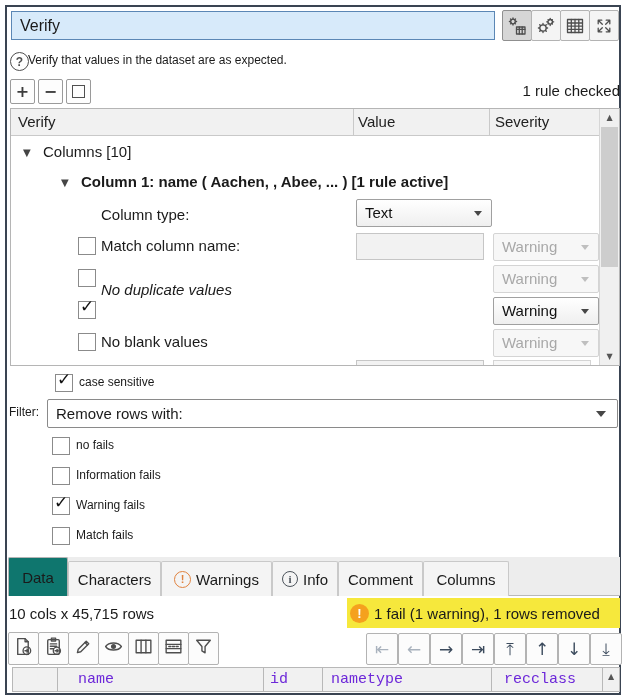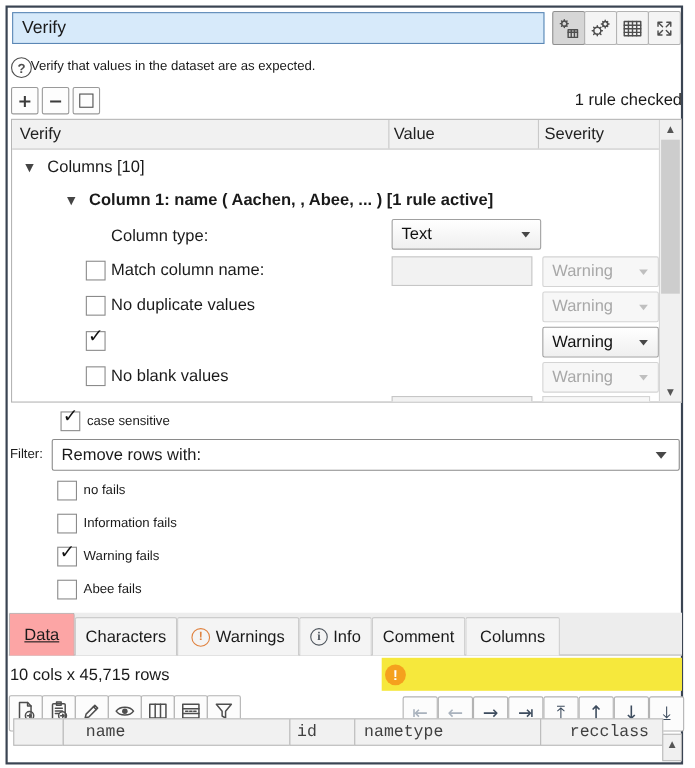--- a/index.html
+++ b/index.html
@@ -59,21 +59,21 @@
     border-radius:2px;background:#fff;font-size:15px;line-height:27px;padding-left:8px;}
   .filter-combo::after{content:"";position:absolute;right:11px;top:11px;border:5px solid transparent;
     border-top:6px solid #474747;}
 
   
   .tabbar{position:absolute;left:8px;top:557px;width:612px;height:39px;background:#ededed;
     border-bottom:1px solid #b9b9b9;box-sizing:border-box;}
   .tab{position:absolute;box-sizing:border-box;display:flex;align-items:center;justify-content:center;
     gap:5px;font-size:15px;color:#1a1a1a;background:#f4f4f4;border:1px solid #c9c9c9;border-bottom:none;
     top:4px;height:35px;border-radius:2px 2px 0 0;}
-  .tab.active{top:0;height:39px;background:#fca5a5;border-color:#b5b5b5;z-index:2;text-decoration:underline;}
+  .tab.active{top:0;height:39px;background:#0f766e;border-color:#b5b5b5;z-index:2;}
   .tab-warning-icon{width:17px;height:17px;border:1.5px solid #e0823f;color:#e0823f;
     font:bold 11px "Liberation Sans",sans-serif;}
   .tab-info-icon{width:16px;height:16px;border:1.5px solid #4d545c;color:#4d545c;
     font:bold 11px "Liberation Serif",serif;}
 
   
   .dims{position:absolute;left:9px;top:605px;font-size:15px;}
   .badge{position:absolute;left:347px;top:598px;width:273px;height:30px;background:#f6e83c;
     display:flex;align-items:center;}
   .badge-icon{width:19px;height:19px;background:#f5a11e;color:#fff;font:bold 13px "Liberation Sans",sans-serif;
@@ -82,22 +82,22 @@
 
   
   .tbtn{position:absolute;top:632px;width:29px;height:31px;background:#fcfcfc;border:1px solid #b3b3b3;
     border-radius:2px;display:flex;align-items:center;justify-content:center;}
   .nbtn{position:absolute;top:633px;width:30px;height:30px;background:#fcfcfc;border:1px solid #b3b3b3;
     border-radius:2px;display:flex;align-items:center;justify-content:center;
     font:17px "DejaVu Sans",sans-serif;color:#3d4c5e;}
   .nbtn.dis{color:#a9b2bd;}
 
   
-  .ghead{position:absolute;top:653px;height:25px;background:#f1f1f1;border:1px solid #b8b8b8;
-    box-sizing:border-box;font:15px "Liberation Mono",monospace;color:#404040;line-height:23px;white-space:nowrap;overflow:hidden;}
+  .ghead{position:absolute;top:667px;height:25px;background:#f1f1f1;border:1px solid #b8b8b8;
+    box-sizing:border-box;font:15px "Liberation Mono",monospace;color:#6d28d9;line-height:23px;white-space:nowrap;overflow:hidden;}
   .gscroll{position:absolute;left:602px;top:667px;width:18px;height:25px;background:#f0f0f0;
     border:1px solid #b8b8b8;box-sizing:border-box;display:flex;align-items:flex-start;justify-content:center;
     font:8px "DejaVu Sans",sans-serif;color:#555;padding-top:4px;}
 
   svg .st{stroke:#4e4e4e;stroke-width:1.3;fill:none;stroke-linecap:round;stroke-linejoin:round;}
   svg .fl{fill:#4e4e4e;stroke:none;}
 </style>
 </head>
 <body>
 
@@ -179,21 +179,21 @@
   </div>
   <span class="rlabel" style="left:90px;top:128px;">Match column name:</span>
   <div class="val-input" style="left:345px;top:124px;width:126px;height:25px;"></div>
   <div class="dd disabled" style="left:482px;top:124px;width:96px;">
     <span>Warning</span>
   </div>
 
   <div class="cb" style="left:67px;top:160px;">
     <span class="tick"></span>
   </div>
-  <span class="rlabel" style="left:90px;top:160px;">No duplicate values</span>
+  <span class="rlabel" style="left:90px;top:172px;font-style:italic;">No duplicate values</span>
   <div class="dd disabled" style="left:482px;top:156px;width:96px;">
     <span>Warning</span>
   </div>
 
   <div class="cb" style="left:67px;top:192px;">
     <span class="tick">✓</span>
   </div>
   <div class="dd" style="left:482px;top:188px;width:96px;">
     <span>Warning</span>
   </div>
@@ -237,21 +237,21 @@
 <span class="opt-label" style="left:76px;top:468px;">Information fails</span>
 
 <div class="cb" style="left:52px;top:497px;">
   <span class="tick">✓</span>
 </div>
 <span class="opt-label" style="left:76px;top:498px;">Warning fails</span>
 
 <div class="cb" style="left:52px;top:527px;">
   <span class="tick"></span>
 </div>
-<span class="opt-label" style="left:76px;top:528px;">Abee fails</span>
+<span class="opt-label" style="left:76px;top:528px;">Match fails</span>
 
 <div class="tabbar">
   <div class="tab active" style="left:0;width:60px;">
     <span>Data</span>
   </div>
   <div class="tab" style="left:60px;width:93px;">
     <span>Characters</span>
   </div>
   <div class="tab" style="left:153px;width:111px;">
     <span class="circ tab-warning-icon">!</span>
@@ -265,20 +265,21 @@
     <span>Comment</span>
   </div>
   <div class="tab" style="left:415px;width:86px;">
     <span>Columns</span>
   </div>
 </div>
 
 <div class="dims">10 cols x 45,715 rows</div>
 <div class="badge">
   <span class="circ badge-icon">!</span>
+  <span class="badge-text">1 fail (1 warning), 1 rows removed</span>
 </div>
 
 <div class="tbtn" style="left:8px;">
   <span><svg width="21" height="21" viewBox="0 0 20 20">
     <path class="st" d="M4.5 17.5V2.5h7l3 3v12z"></path>
         <path class="st" d="M11.5 2.5v3h3"></path>
     <circle cx="13.2" cy="14" r="3.6" fill="#fff" class="st"></circle>
     <path class="st" d="M11.4 14h3.2M13.3 12.7l1.3 1.3-1.3 1.3"></path>
   </svg></span>
 </div>
@@ -343,16 +344,16 @@
   <span>↓</span>
 </div>
 <div class="nbtn" style="left:590px;">
   <span>⤓</span>
 </div>
 
 <div class="ghead" style="left:12px;width:46px;"></div>
 <div class="ghead" style="left:57px;width:207px;padding-left:20px;">name</div>
 <div class="ghead" style="left:263px;width:60px;padding-left:6px;">id</div>
 <div class="ghead" style="left:322px;width:170px;padding-left:8px;">nametype</div>
-<div class="ghead" style="left:491px;width:112px;padding-left:26px;">recclass</div>
+<div class="ghead" style="left:491px;width:112px;padding-left:12px;">recclass</div>
 <div class="gscroll">
   <span>▲</span>
 </div>
 
 </body></html>

